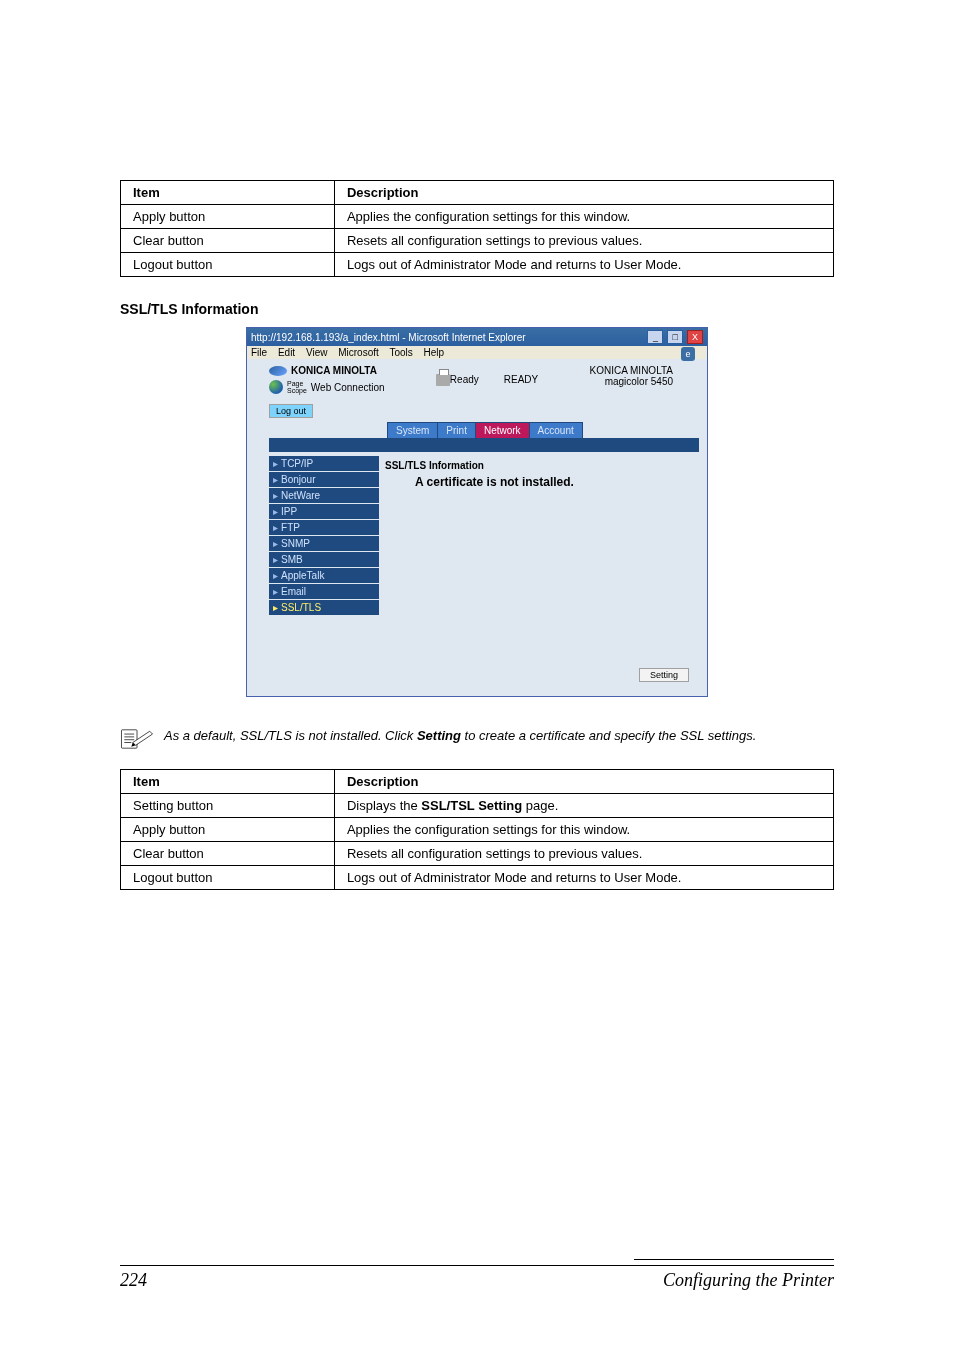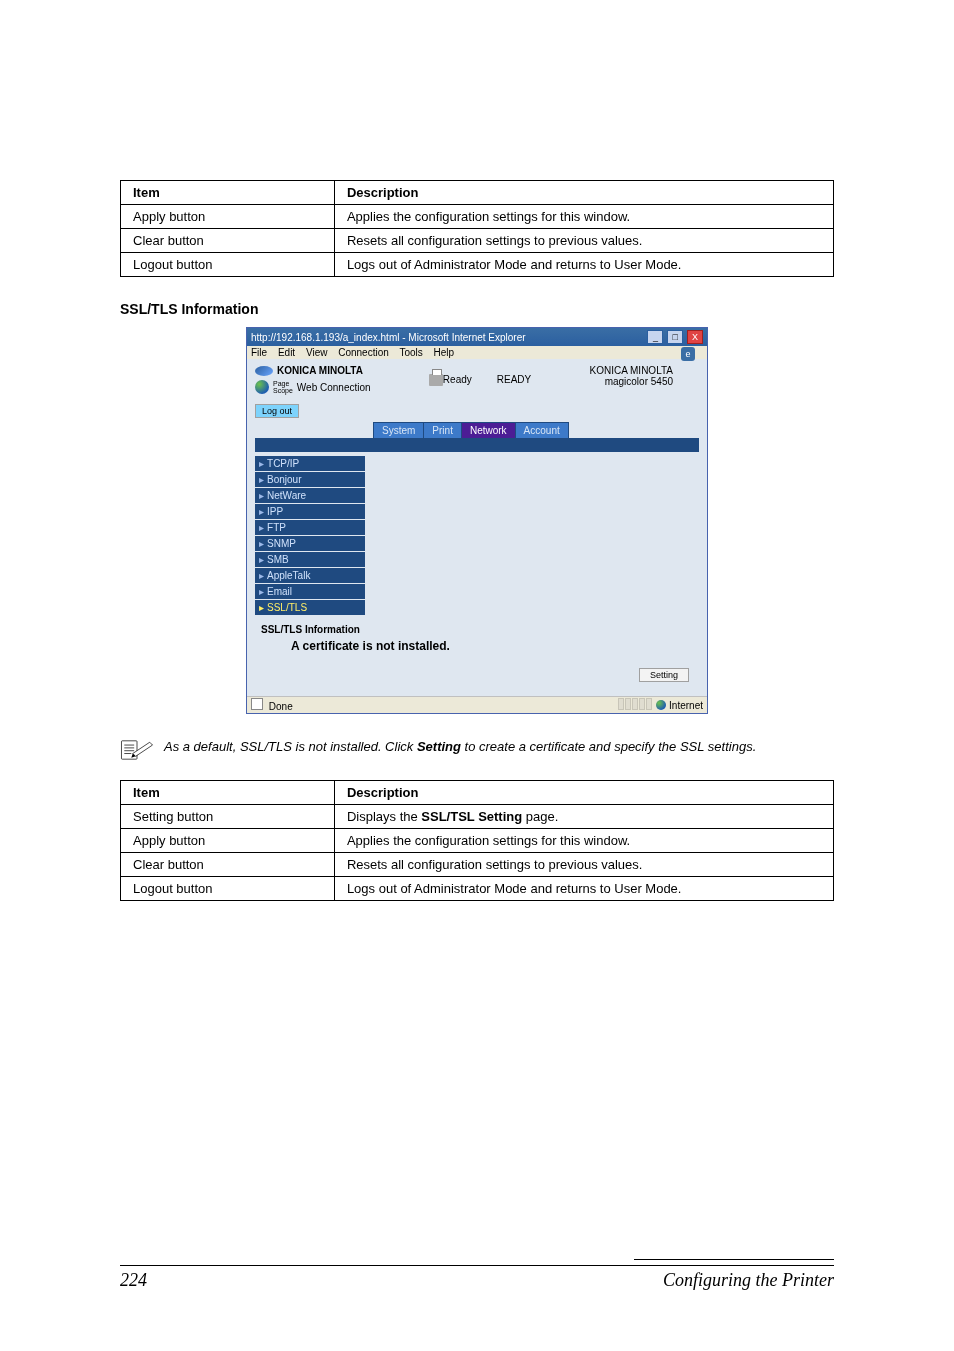--- a/index.html
+++ b/index.html
@@ -35,21 +35,21 @@
   .col-item { width: 30%; }
   h3.section {
     font-size: 14px;
     font-weight: bold;
     margin: 18px 0 10px 0;
   }
   
   .ie-window {
     border: 1px solid #4863ae;
     width: 460px;
-    margin: 8px auto 24px auto;
+    margin: 8px auto 30px auto;
     font-size: 10px;
   }
   .ie-titlebar {
     background: linear-gradient(#3a6ea5,#2b5fa0);
     color: #fff;
     padding: 2px 4px;
     display: flex;
     justify-content: space-between;
     align-items: center;
   }
@@ -82,20 +82,21 @@
     background: #3a6ea5;
     border-radius: 3px;
     position: relative;
     text-align: center;
     color: #fff;
     line-height: 14px;
     font-size: 9px;
   }
   .app-body {
     background: #dfe7f0;
+    padding-left: 14px;
   }
   .app-header {
     display: flex;
     padding: 6px 8px 8px 8px;
     justify-content: space-between;
   }
   .app-header .brandbox {
     display: flex;
     flex-direction: column;
     gap: 4px;
@@ -134,38 +135,37 @@
     font-size: 9px;
     padding: 1px 6px;
   }
   .tab-row {
     padding: 0 8px;
   }
   .tabs {
     display: flex;
   }
   .tab {
-    background: #4c1d95;
+    background: #be185d;
     color: #fff;
     padding: 2px 8px;
     border: 1px solid #1f4a80;
     margin-right: -1px;
     font-size: 10px;
   }
   .tab.inactive { background: #3d7ac9; color:#d9e6f6; }
   .tabbar-underline {
     height: 14px;
     background: #1f4a80;
     margin-top: -1px;
   }
   .app-main {
     display: flex;
     padding: 0 8px;
     min-height: 210px;
-    flex-direction: column;
   }
   .side-nav {
     width: 110px;
     margin-top: 4px;
   }
   .side-nav .item {
     background: #1f4a80;
     color: #cfe1fb;
     padding: 2px 4px;
     border-bottom: 1px solid #dfe7f0;
@@ -291,21 +291,21 @@
         <span>_</span>
         <span>□</span>
         <span class="close">X</span>
       </span>
     </div>
     <div class="ie-menubar">
       <span class="ie-ielogo">e</span>
       <span>File</span>
       <span>Edit</span>
       <span>View</span>
-      <span>Connection</span>
+      <span>Microsoft</span>
       <span>Tools</span>
       <span>Help</span>
     </div>
     <div class="app-body">
       <div class="app-header">
         <div class="brandbox">
           <div class="brandline1">
             <span class="brand-oval"></span>
             <b>KONICA MINOLTA</b>
           </div>
@@ -355,31 +355,20 @@
         </div>
         <div class="content-pane">
           <div class="content-title">SSL/TLS Information</div>
           <div class="content-msg">A certificate is not installed.</div>
         </div>
       </div>
       <div class="setting-row">
         <button class="setting-btn">Setting</button>
       </div>
     </div>
-    <div class="ie-status">
-      <span>
-        <span class="doneicon"></span>
-        <span>Done</span>
-      </span>
-      <span class="netgroup">
-        <span class="netdots"><span></span><span></span><span></span><span></span><span></span></span>
-        <span class="globe"></span>
-        <span>Internet</span>
-      </span>
-    </div>
   </div>
 
 
   <div class="note-row">
     <div class="note-icon">
       <svg viewBox="0 0 48 34">
         <rect x="2" y="4" width="22" height="26" rx="1" fill="#fff" stroke="#000" stroke-width="1"></rect>
         <line x1="6" y1="10" x2="20" y2="10" stroke="#000" stroke-width="1"></line>
         <line x1="6" y1="14" x2="20" y2="14" stroke="#000" stroke-width="1"></line>
         <line x1="6" y1="18" x2="20" y2="18" stroke="#000" stroke-width="1"></line>

